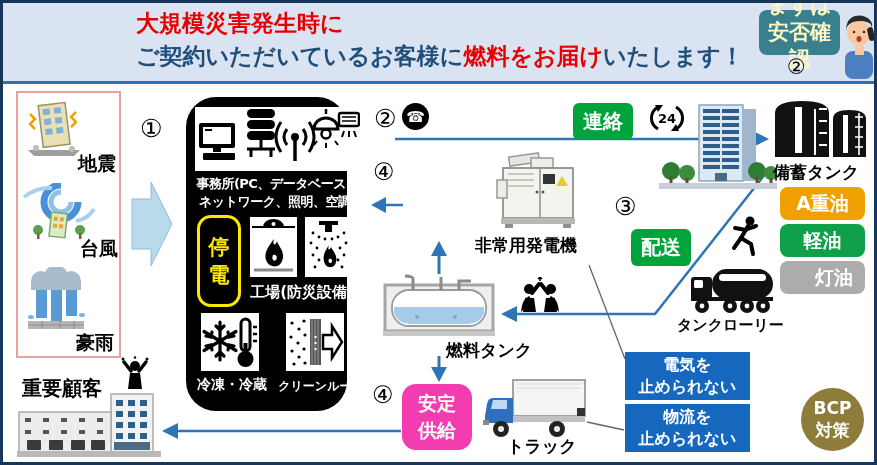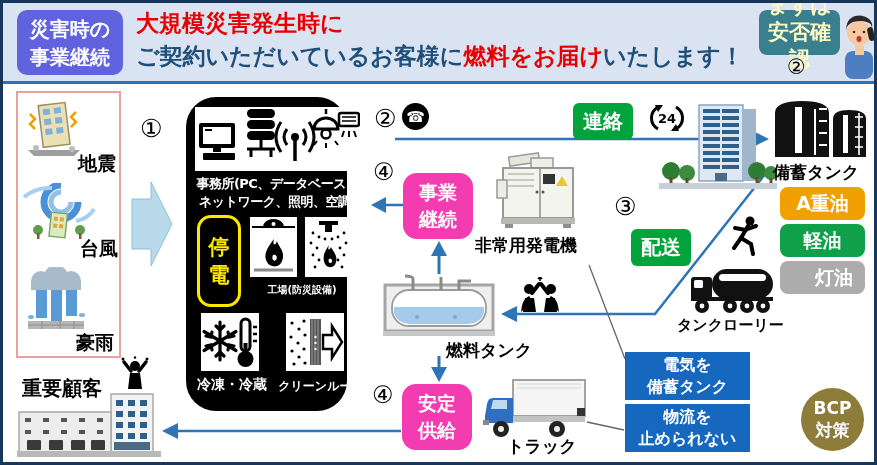--- a/index.html
+++ b/index.html
@@ -41,36 +41,34 @@
   .disaster-box { left:13px; top:88px; width:105px; height:267px; border:2px solid #E9A0A0; background:#fff; }
 
   
   .blackbox { left:183px; top:94px; width:161px; height:314px; background:#000; border-radius:30px; }
   .office-panel { left:9px; top:10px; width:165px; height:64px; background:#fff; }
   .office-label { left:0; top:78px; width:183px; color:#fff; font-weight:bold; font-size:13px;
     letter-spacing:-0.5px; line-height:1.35; text-align:center; }
   .teiden { left:11px; top:118px; width:44px; height:92px; border:3px solid #FFE800; border-radius:14px;
     color:#FFE800; font-size:21px; font-weight:bold; line-height:1.35; }
   .whitetile { background:#fff; }
-  .kojo-label { left:56px; top:186px; width:120px; text-align:center; color:#fff; font-weight:bold; font-size:10px; }
+  .kojo-label { left:56px; top:186px; width:120px; text-align:center; color:#fff; font-weight:bold; font-size:15px; }
   .freeze-label { left:2px; top:279px; width:88px; text-align:center; color:#fff; font-weight:bold; font-size:14px; }
   .clean-label { left:92px; top:281px; width:86px; text-align:center; color:#fff; font-weight:bold; font-size:12px; }
 
   .phone-circle { left:399px; top:100px; width:27px; height:27px; border-radius:50%; background:#000;
     color:#fff; font-size:15px; }
   svg { display:block; }
 </style>
 </head>
 <body>
 
 <div id="app">
 
   <div class="header">
-    <div class="abs cflex preline title-badge">災害時の
-事業継続</div>
     <div class="abs headline-1">大規模災害発生時に</div>
     <div class="abs headline-2"><span>ご契約いただいているお客様に</span><span class="hl">燃料をお届け</span><span>いたします！</span></div>
     <div class="abs cflex preline safety-badge">まずは
 安否確認</div>
     <div class="abs safety-step">②</div>
     <svg class="abs" style="left:838px;top:10px;" width="36" height="66" viewBox="0 0 36 66">
       <rect x="4" y="38" width="28" height="28" rx="8" fill="#4D7EBF"></rect>
       <rect x="14" y="32" width="9" height="10" fill="#F8C8A0"></rect>
       <circle cx="18" cy="20" r="12" fill="#F8C8A0"></circle>
       <path d="M5,18 Q5,4 18,4 Q31,4 31,16 L31,12 Q24,6 12,9 Q5,12 5,18 Z" fill="#2A2A2A"></path>
@@ -462,22 +460,20 @@
       <path d="M58,17 V4"></path>
       <path d="M76,17 V8 h12"></path>
     </g>
     <circle cx="34" cy="44" r="2" fill="#7FA8CC"></circle>
       <circle cx="72" cy="44" r="2" fill="#7FA8CC"></circle>
     <rect x="0" y="58" width="112" height="5" fill="#C7C7C7"></rect>
   </svg>
   <div class="abs lbl" style="left:443px;top:336px;font-size:17px;">燃料タンク</div>
 
   <div class="abs stepnum" style="left:370px;top:155px;font-size:24px;">④</div>
-  <div class="abs cflex preline badge-pink" style="left:400px;top:170px;width:70px;height:66px;">事業
-継続</div>
   <div class="abs stepnum" style="left:369px;top:378px;font-size:24px;">④</div>
   <div class="abs cflex preline badge-pink" style="left:399px;top:381px;width:70px;height:66px;">安定
 供給</div>
 
   <svg class="abs" style="left:480px;top:373px;" width="104" height="64" viewBox="0 0 104 64">
     <rect x="30" y="4" width="72" height="36" fill="#F5F5F5" stroke="#999" stroke-width="1.8"></rect>
     <path d="M34,8 h64 M34,12 h64" stroke="#D8D8D8" stroke-width="1.2"></path>
     <rect x="30" y="40" width="72" height="6" fill="#C2C2C2"></rect>
     <rect x="94" y="32" width="8" height="8" fill="#333"></rect>
     <path d="M30,22 L10,22 Q5,22 4,28 L2,40 H30 Z" fill="#2F6FBF"></path>
@@ -485,19 +481,19 @@
     <path d="M10,24 H24 V33 H8 Z" fill="#BFD9F2"></path>
     <circle cx="18" cy="53" r="8" fill="#222"></circle>
       <circle cx="18" cy="53" r="3" fill="#EEE"></circle>
     <circle cx="74" cy="53" r="8" fill="#222"></circle>
       <circle cx="74" cy="53" r="3" fill="#EEE"></circle>
     <rect x="0" y="44" width="6" height="5" fill="#888"></rect>
   </svg>
   <div class="abs lbl" style="left:504px;top:432px;font-size:17px;">トラック</div>
 
   <div class="abs cflex preline info-blue" style="top:349px;">電気を
-備蓄タンク</div>
+止められない</div>
   <div class="abs cflex preline info-blue" style="top:401px;">物流を
 止められない</div>
   <div class="abs cflex preline bcp">BCP
 対策</div>
 
 </div>
 
 </body></html>

